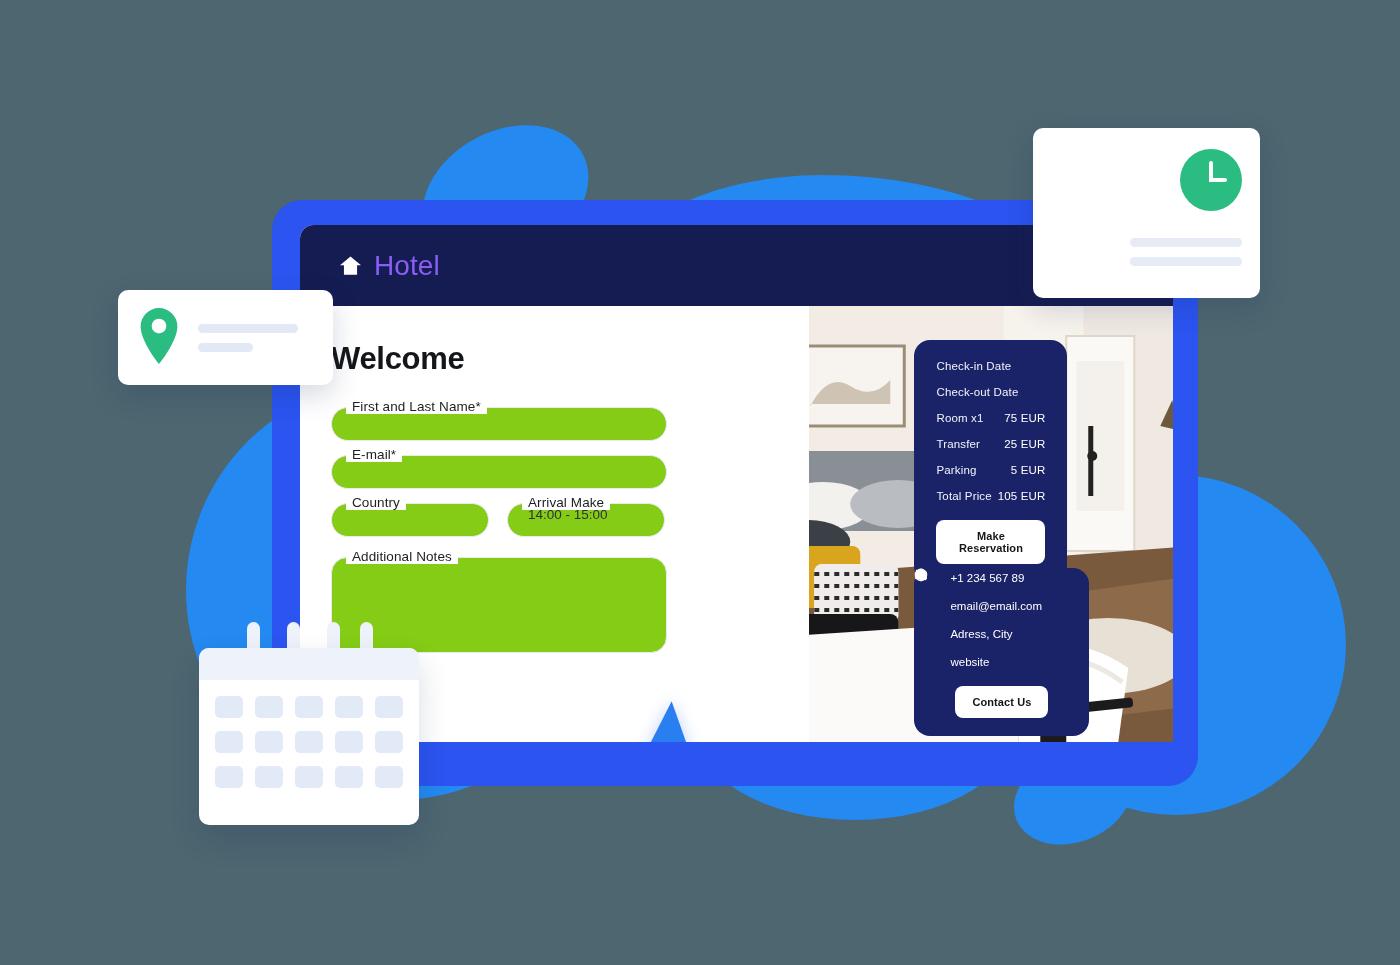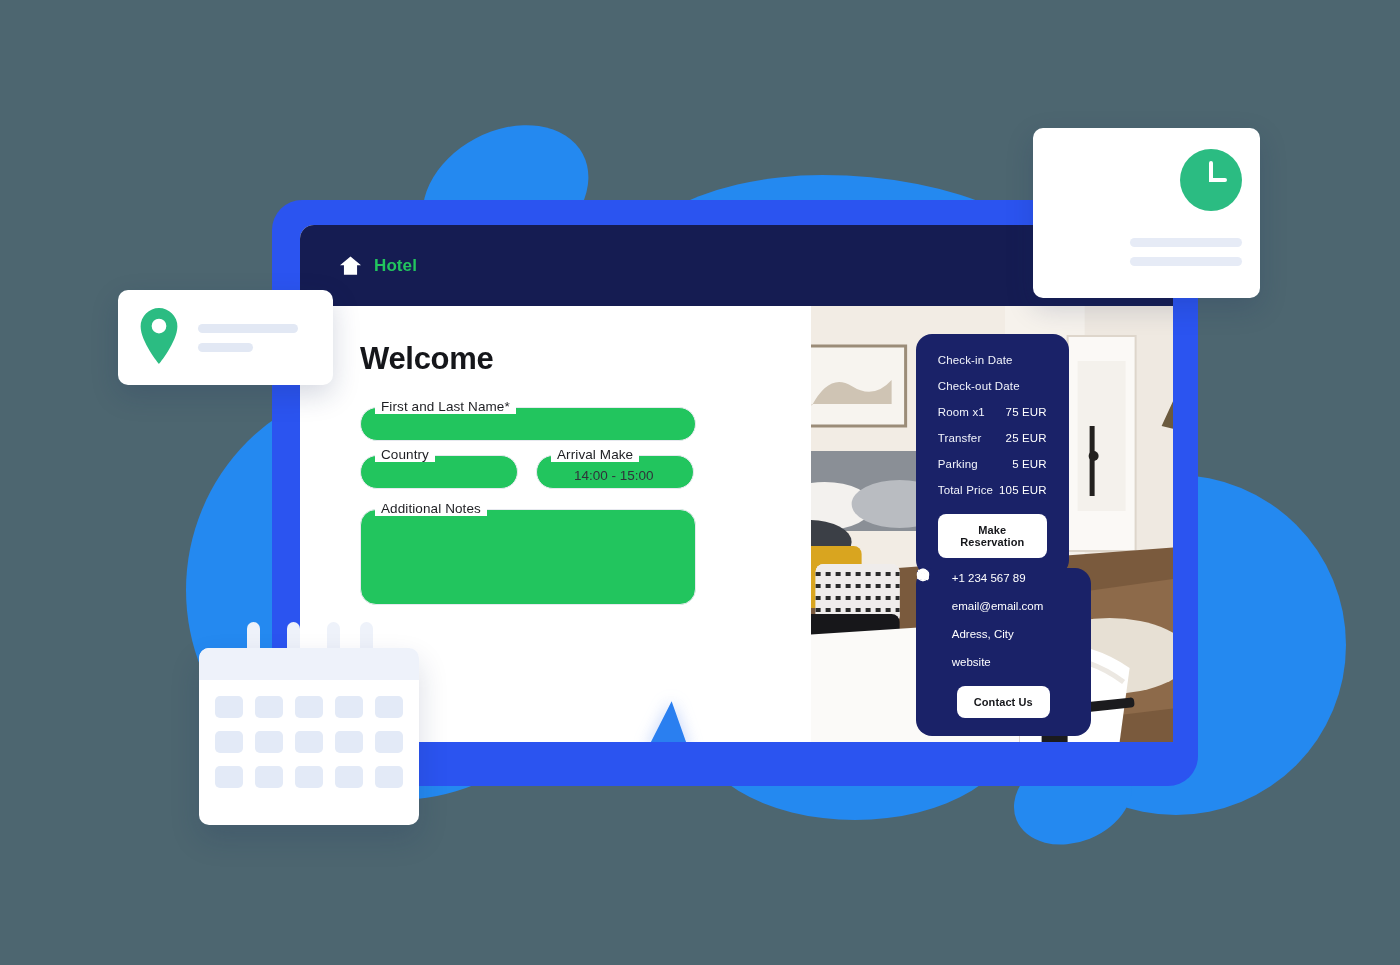--- a/index.html
+++ b/index.html
@@ -59,58 +59,58 @@
   .titlebar {
     position: relative;
     height: 81px;
     background: #151c52;
     display: flex; align-items: center;
     padding: 0 32px 0 40px;
   }
   .brand { display: flex; align-items: center; gap: 13px; }
   .home-icon { width: 21px; height: 20px; display: block; }
   .brand-title {
-    color: #22c55e; font-size: 17px; font-weight: bold;
+    color: #8b5cf6; font-size: 28px; font-weight: normal;
     letter-spacing: .1px;
   }
   .dots { margin-left: auto; display: flex; gap: 14px; }
   .dot { width: 11px; height: 11px; border-radius: 50%; background: #dfe4f7; }
 
   .wbody { display: flex; height: 436px; }
 
   
   .formpanel {
     width: 564px; background: #fff; position: relative;
-    padding: 35px 0 0 60px;
+    padding: 35px 0 0 31px;
   }
   .welcome {
     font-size: 31px; font-weight: bold; color: #15161a;
     letter-spacing: -.3px; margin-bottom: 30px;
   }
   .field {
     position: relative;
     border: 1px solid #e7e9ef;
     border-radius: 21px;
     height: 34px;
     margin-bottom: 14px;
-    background: #22c55e;
+    background: #84cc16;
   }
   .field.wide { width: 336px; }
   .field.half { width: 158px; }
   .field .lbl {
     position: absolute;
     top: -9px; left: 14px;
     background: #fff; padding: 0 6px;
     font-size: 13.5px; color: #1d1e22;
     white-space: nowrap;
     letter-spacing: .1px;
   }
   .field .val {
-    position: absolute; left: 20px; top: 12px;
-    font-size: 13.5px; color: #30323a; margin-left: 17px;
+    position: absolute; left: 20px; top: 3px;
+    font-size: 13.5px; color: #30323a;
   }
   .row { display: flex; gap: 18px; }
   .field.notes {
     width: 336px; height: 96px; border-radius: 16px; margin-top: 6px;
   }
 
   
   .cursor {
     position: absolute; left: 345px; top: 394px;
     width: 72px; height: 86px;
@@ -125,21 +125,21 @@
   }
   .photo svg { position: absolute; inset: 0; width: 100%; height: 100%; }
 
   .card {
     position: absolute;
     background: #1a2268;
     border-radius: 16px;
     color: #fff;
   }
   .summary-card {
-    left: 105px; top: 28px; width: 153px; padding: 20px 22px 18px 22px;
+    left: 105px; top: 34px; width: 153px; padding: 20px 22px 18px 22px;
   }
   .sline {
     display: flex; justify-content: space-between;
     font-size: 11.5px; margin-bottom: 14px; letter-spacing: .15px;
   }
   .sline:last-of-type { margin-bottom: 0; align-items: flex-end; }
   .sline .k { color: #f2f4fb; }
   .sline .v { color: #ffffff; font-weight: 500; }
   .wbtn {
     display: block; margin: 18px auto 0; background: #fff; color: #15161a;
@@ -246,20 +246,24 @@
     <div class="wbody">
 
       <div class="formpanel">
         <div class="welcome">Welcome</div>
 
         <div class="field wide">
           <span class="lbl">First and Last Name*</span>
           <span class="val"></span>
         </div>
 
+        <div class="field wide">
+          <span class="lbl">E-mail*</span>
+          <span class="val"></span>
+        </div>
 
 
         <div class="row">
           <div class="field half">
             <span class="lbl">Country</span>
             <span class="val"></span>
           </div>
           <div class="field half">
             <span class="lbl">Arrival Make</span>
             <span class="val">14:00 - 15:00</span>

